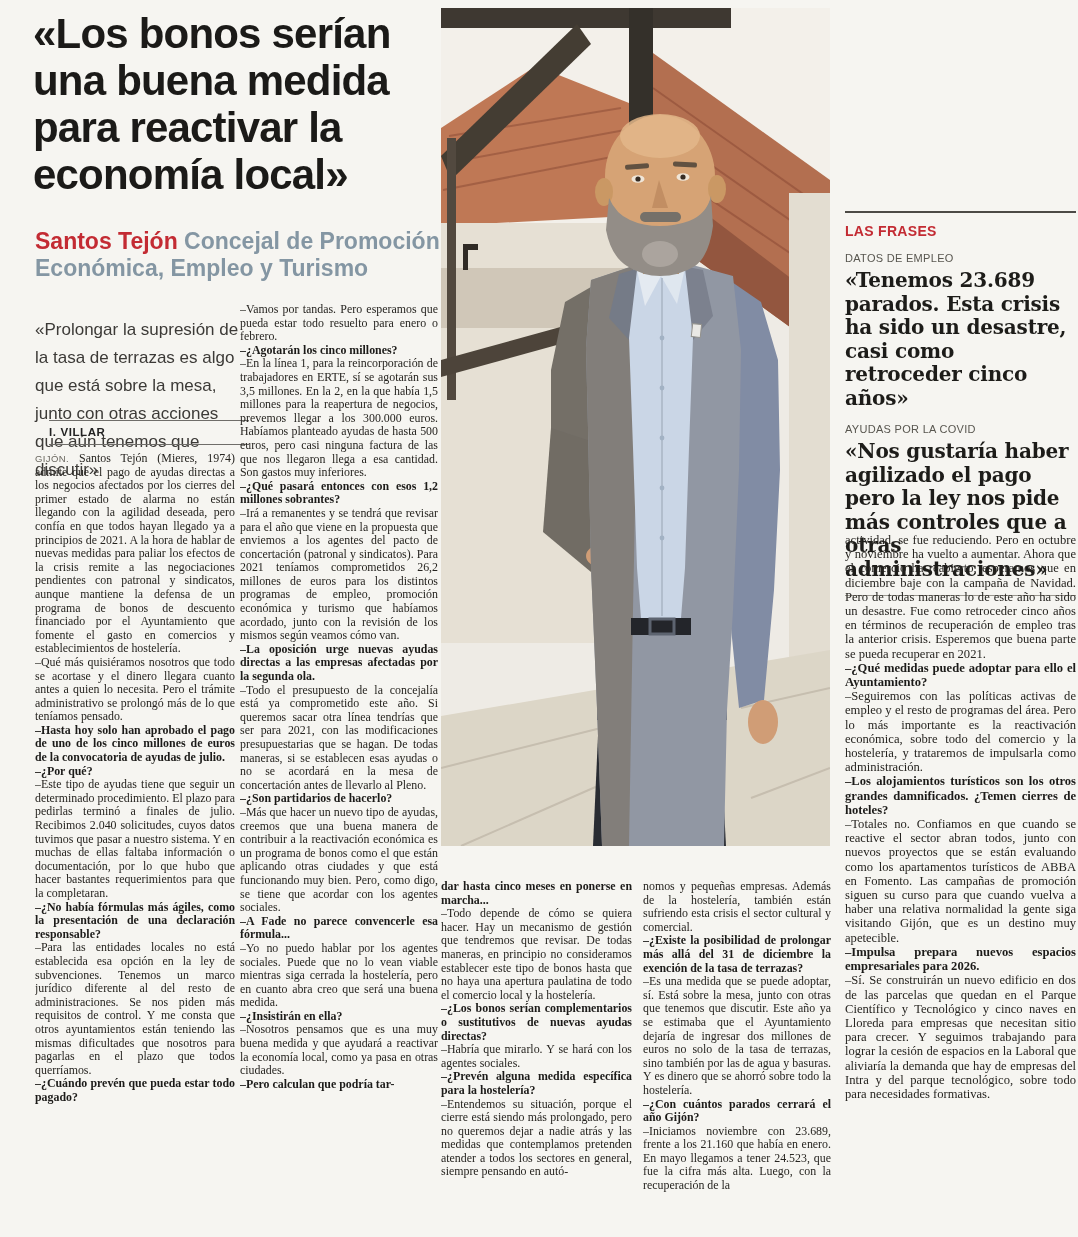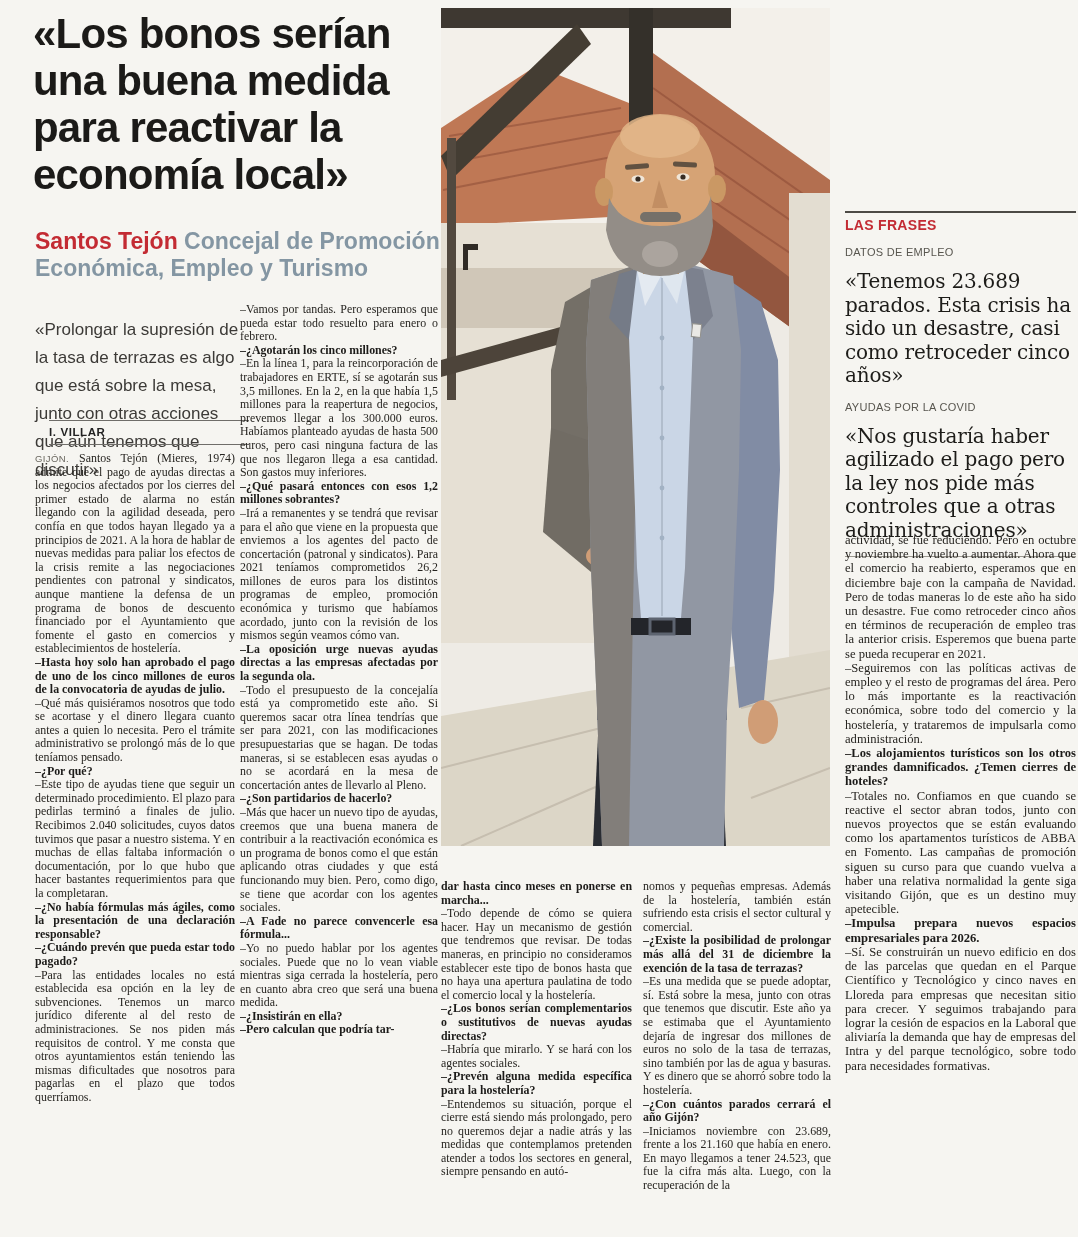--- a/index.html
+++ b/index.html
@@ -74,36 +74,36 @@
     font-family:"Liberation Sans", sans-serif;
     font-size:13px;color:#2a2a28;
   }
   #caption .credit{
     font-size:10px;font-weight:700;letter-spacing:.6px;color:#3b3a37;
   }
   
   #sidebar{
     position:absolute;left:845px;top:211px;width:231px;
     border-top:2px solid #4c4a46;
-    padding-top:4px;
+    padding-top:10px;
   }
   #sidebar .kicker{
     font-family:"Liberation Sans", sans-serif;
     font-weight:800;font-size:14px;letter-spacing:.3px;
     color:var(--accent-red);
   }
   .sb-label{
     margin-top:13px;
     font-family:"Liberation Sans", sans-serif;
     font-size:11px;letter-spacing:.3px;color:#58564f;
   }
   .sb-quote{
-    margin-top:12px;
+    margin-top:5px;
     font-family:"DejaVu Serif", serif;
-    font-weight:400;font-size:20px;line-height:23.5px;
+    font-weight:700;font-size:20px;line-height:23.5px;
     color:#1d1c19;letter-spacing:-0.2px;
   }
   #sidebar .endrule{
     margin-top:14px;border-bottom:1px solid #9a978f;
   }
 </style>
 </head>
 <body>
 
 <div id="page">
@@ -113,41 +113,42 @@
   <div id="subhead">
     <span class="name">Santos Tejón</span><span class="role"> Concejal de Promoción Económica, Empleo y Turismo</span>
   </div>
 
   <div id="pullquote">«Prolongar la supresión de la tasa de terrazas es algo que está sobre la mesa, junto con otras acciones que aún tenemos que discutir»</div>
 
   <div id="byline-block">I. VILLAR</div>
 
   <div id="col1" class="bodycol">
       <p class="par a"><span class="dateline">GIJÓN. </span>Santos Tejón (Mieres, 1974) admite que el pago de ayudas directas a los negocios afectados por los cierres del primer estado de alarma no están llegando con la agilidad deseada, pero confía en que todos hayan llegado ya a principios de 2021. A la hora de hablar de nuevas medidas para paliar los efectos de la crisis remite a las negociaciones pendientes con patronal y sindicatos, aunque mantiene la defensa de un programa de bonos de descuento financiado por el Ayuntamiento que fomente el gasto en comercios y establecimientos de hostelería.</p>
+      <p class="par a">–Qué más quisiéramos nosotros que todo se acortase y el dinero llegara cuanto antes a quien lo necesita. Pero el trámite administrativo se prolongó más de lo que teníamos pensado.</p>
       <p class="par q">–Hasta hoy solo han aprobado el pago de uno de los cinco millones de euros de la convocatoria de ayudas de julio.</p>
-      <p class="par a">–Qué más quisiéramos nosotros que todo se acortase y el dinero llegara cuanto antes a quien lo necesita. Pero el trámite administrativo se prolongó más de lo que teníamos pensado.</p>
       <p class="par q">–¿Por qué?</p>
       <p class="par a">–Este tipo de ayudas tiene que seguir un determinado procedimiento. El plazo para pedirlas terminó a finales de julio. Recibimos 2.040 solicitudes, cuyos datos tuvimos que pasar a nuestro sistema. Y en muchas de ellas faltaba información o documentación, por lo que hubo que hacer bastantes requerimientos para que la completaran.</p>
       <p class="par q">–¿No había fórmulas más ágiles, como la presentación de una declaración responsable?</p>
+      <p class="par a">–Para las entidades locales no está establecida esa opción en la ley de subvenciones. Tenemos un marco jurídico diferente al del resto de administraciones. Se nos piden más requisitos de control. Y me consta que otros ayuntamientos están teniendo las mismas dificultades que nosotros para pagarlas en el plazo que todos querríamos.</p>
       <p class="par q">–¿Cuándo prevén que pueda estar todo pagado?</p>
-      <p class="par a">–Para las entidades locales no está establecida esa opción en la ley de subvenciones. Tenemos un marco jurídico diferente al del resto de administraciones. Se nos piden más requisitos de control. Y me consta que otros ayuntamientos están teniendo las mismas dificultades que nosotros para pagarlas en el plazo que todos querríamos.</p>
     </div>
   <div id="col2" class="bodycol">
       <p class="par a">–Vamos por tandas. Pero esperamos que pueda estar todo resuelto para enero o febrero.</p>
       <p class="par q">–¿Agotarán los cinco millones?</p>
       <p class="par a">–En la línea 1, para la reincorporación de trabajadores en ERTE, sí se agotarán sus 3,5 millones. En la 2, en la que había 1,5 millones para la reapertura de negocios, prevemos llegar a los 300.000 euros. Habíamos planteado ayudas de hasta 500 euros, pero casi ninguna factura de las que nos llegaron llega a esa cantidad. Son gastos muy inferiores.</p>
       <p class="par q">–¿Qué pasará entonces con esos 1,2 millones sobrantes?</p>
       <p class="par a">–Irá a remanentes y se tendrá que revisar para el año que viene en la propuesta que enviemos a los agentes del pacto de concertación (patronal y sindicatos). Para 2021 teníamos comprometidos 26,2 millones de euros para los distintos programas de empleo, promoción económica y turismo que habíamos acordado, junto con la revisión de los mismos según veamos cómo van.</p>
       <p class="par q">–La oposición urge nuevas ayudas directas a las empresas afectadas por la segunda ola.</p>
       <p class="par a">–Todo el presupuesto de la concejalía está ya comprometido este año. Si queremos sacar otra línea tendrías que ser para 2021, con las modificaciones presupuestarias que se hagan. De todas maneras, si se establecen esas ayudas o no se acordará en la mesa de concertación antes de llevarlo al Pleno.</p>
       <p class="par q">–¿Son partidarios de hacerlo?</p>
       <p class="par a">–Más que hacer un nuevo tipo de ayudas, creemos que una buena manera de contribuir a la reactivación económica es un programa de bonos como el que están aplicando otras ciudades y que está funcionando muy bien. Pero, como digo, se tiene que acordar con los agentes sociales.</p>
       <p class="par q">–A Fade no parece convencerle esa fórmula...</p>
       <p class="par a">–Yo no puedo hablar por los agentes sociales. Puede que no lo vean viable mientras siga cerrada la hostelería, pero en cuanto abra creo que será una buena medida.</p>
       <p class="par q">–¿Insistirán en ella?</p>
+      <p class="par a">–Nosotros pensamos que es una muy buena medida y que ayudará a reactivar la economía local, como ya pasa en otras ciudades.</p>
       <p class="par q">–Pero calculan que podría tar-</p>
     </div>
 
   <figure id="photo">
     <svg width="389" height="838" viewBox="0 0 389 838" xmlns="http://www.w3.org/2000/svg">
 
       <rect x="0" y="0" width="389" height="838" fill="#efede7"></rect>
       <rect x="0" y="0" width="389" height="235" fill="#f4f2ec"></rect>
 
       <g>
@@ -272,20 +273,21 @@
         <div class="sb-label">DATOS DE EMPLEO</div>
         <div class="sb-quote">«Tenemos 23.689 parados. Esta crisis ha sido un desastre, casi como retroceder cinco años»</div>
         <div class="sb-label">AYUDAS POR LA COVID</div>
         <div class="sb-quote">«Nos gustaría haber agilizado el pago pero la ley nos pide más controles que a otras administraciones»</div>
       </div>
     <div class="endrule"></div>
   </aside>
 
   <div id="col5" class="bodycol">
       <p class="par a">actividad, se fue reduciendo. Pero en octubre y noviembre ha vuelto a aumentar. Ahora que el comercio ha reabierto, esperamos que en diciembre baje con la campaña de Navidad. Pero de todas maneras lo de este año ha sido un desastre. Fue como retroceder cinco años en términos de recuperación de empleo tras la anterior crisis. Esperemos que buena parte se pueda recuperar en 2021.</p>
+      <p class="par q">–¿Qué medidas puede adoptar para ello el Ayuntamiento?</p>
       <p class="par a">–Seguiremos con las políticas activas de empleo y el resto de programas del área. Pero lo más importante es la reactivación económica, sobre todo del comercio y la hostelería, y trataremos de impulsarla como administración.</p>
       <p class="par q">–Los alojamientos turísticos son los otros grandes damnificados. ¿Temen cierres de hoteles?</p>
       <p class="par a">–Totales no. Confiamos en que cuando se reactive el sector abran todos, junto con nuevos proyectos que se están evaluando como los apartamentos turísticos de ABBA en Fomento. Las campañas de promoción siguen su curso para que cuando vuelva a haber una relativa normalidad la gente siga visitando Gijón, que es un destino muy apetecible.</p>
       <p class="par q">–Impulsa prepara nuevos espacios empresariales para 2026.</p>
       <p class="par a">–Sí. Se construirán un nuevo edificio en dos de las parcelas que quedan en el Parque Científico y Tecnológico y cinco naves en Lloreda para empresas que necesitan sitio para crecer. Y seguimos trabajando para lograr la cesión de espacios en la Laboral que aliviaría la demanda que hay de empresas del Intra y del parque tecnológico, sobre todo para necesidades formativas.</p>
     </div>
 
 </div>
 
 </body></html>

